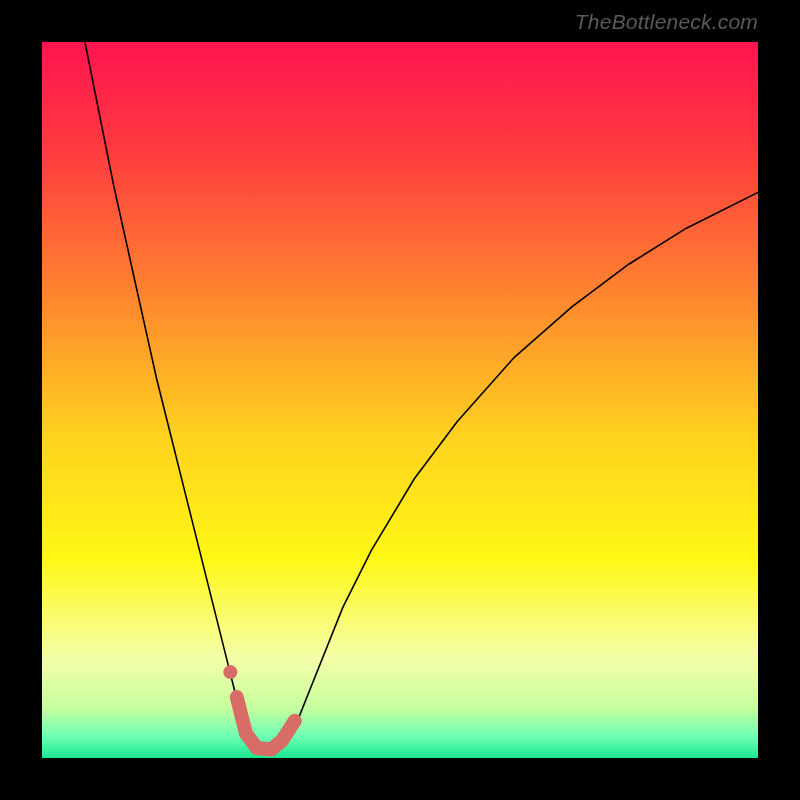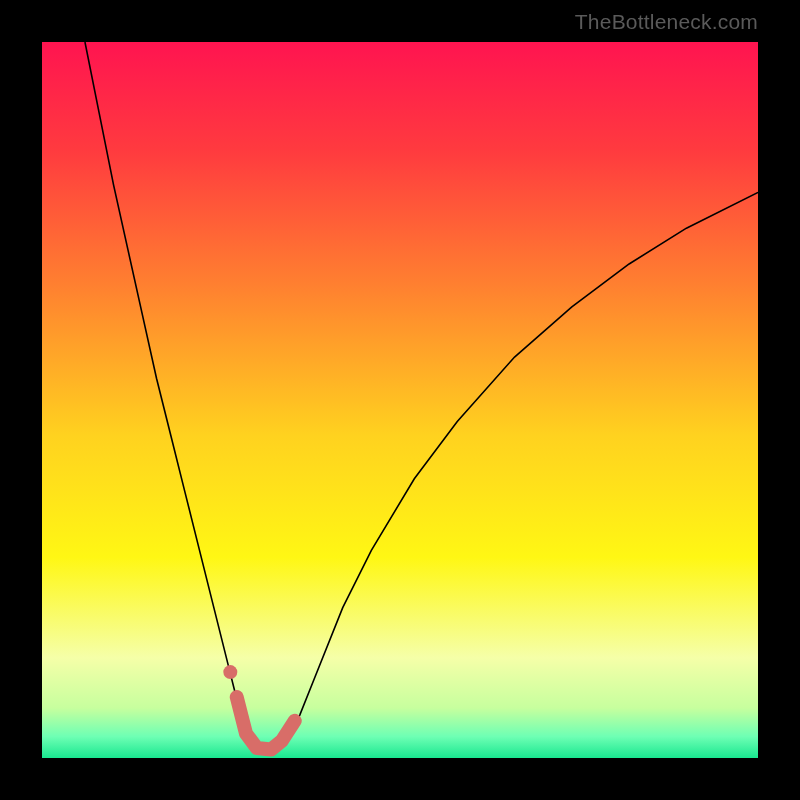--- a/index.html
+++ b/index.html
@@ -10,20 +10,21 @@
     background: #000;
     position: relative;
     font-family: Arial, sans-serif;
   }
   .container {
     position: absolute;
     top: 0;
     left: 0;
     width: 800px;
     height: 700px;
+    font-style: italic;
   }
   .plot-area {
     position: absolute;
     top: 42px;
     left: 42px;
     width: 716px;
     height: 716px;
     overflow: hidden;
   }
   .gradient-bg {

